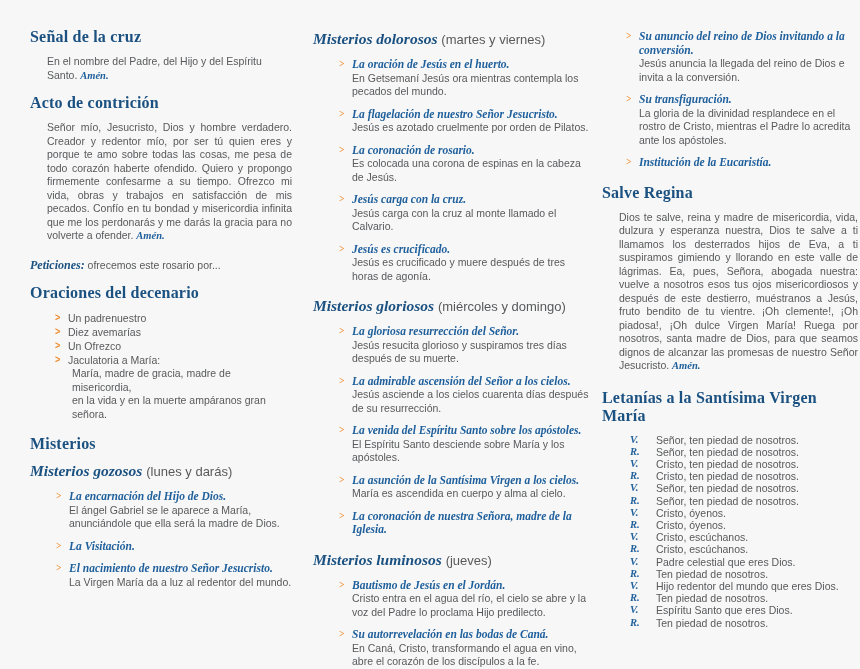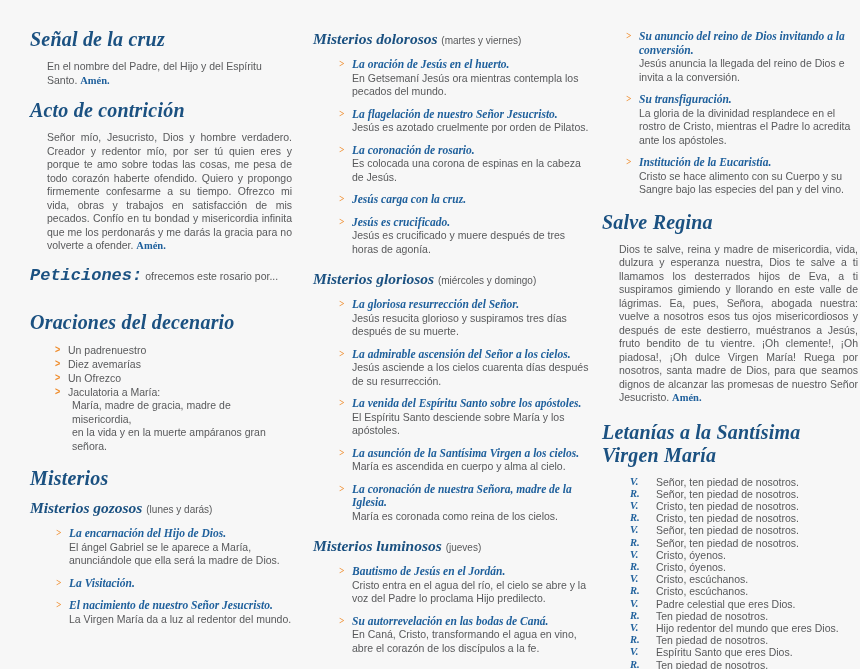--- a/index.html
+++ b/index.html
@@ -5,34 +5,34 @@
   :root{
     --bg:#f7f7f7; --heading:#1b5181; --title:#1f609c; --arrow:#ef8b2a; --body:#58595b;
   }
   *{margin:0;padding:0;box-sizing:border-box;}
   html,body{width:860px;height:669px;overflow:hidden;}
   body{background:var(--bg);font-family:"Liberation Sans",sans-serif;color:var(--body);position:relative;}
   .col{position:absolute;top:0;}
   #col1{left:30px;width:262px;padding-top:28px;}
   #col2{left:313px;width:276px;padding-top:30px;}
   #col3{left:602px;width:256px;padding-top:30px;}
-  h1{font-family:"Liberation Serif",serif;font-style:italic;font-weight:bold;
-     color:var(--heading);font-size:20px;letter-spacing:.2px;margin:0 0 9px 0;}
+  h1{font-family:"Liberation Serif",serif;font-weight:bold;
+     color:var(--heading);font-size:16px;letter-spacing:.2px;margin:0 0 9px 0;}
   h2{font-family:"Liberation Serif",serif;font-style:italic;font-weight:bold;
      color:var(--heading);font-size:15.5px;margin:0 0 10px 0;}
   .days{font-family:"Liberation Sans",sans-serif;font-style:normal;font-weight:normal;
-     color:var(--body);font-size:10px;letter-spacing:0;}
+     color:var(--body);font-size:13px;letter-spacing:0;}
   .indent{margin-left:17px;}
   p.body, .idesc, .subline, .lit-text{font-size:10.5px;line-height:13.5px;color:var(--body);}
   .just{text-align:justify;}
-  .amen{font-family:"Liberation Serif",serif;font-weight:bold;color:var(--title);}
-  .pet-label{font-family:Liberation Mono, monospace;font-style:italic;font-weight:bold;
-     color:var(--heading);font-size:17px;}
+  .amen{font-family:"Liberation Serif",serif;font-style:italic;font-weight:bold;color:var(--title);}
+  .pet-label{font-family:Liberation Serif, serif;font-style:italic;font-weight:bold;
+     color:var(--heading);font-size:12px;}
   .mb12{margin-bottom:12px;} .mb16{margin-bottom:16px;} .mb6{margin-bottom:6px;}
-  .mt12{margin-top:28px;} .mt14{margin-top:14px;}
+  .mt12{margin-top:12px;} .mt14{margin-top:14px;}
   ul.bullets{list-style:none;margin-left:25px;}
   ul.bullets li{position:relative;padding-left:13px;font-size:10.5px;line-height:14px;}
   .arrow{position:absolute;left:0;top:0;color:var(--arrow);font-weight:bold;
      font-size:9px;line-height:inherit;transform:scaleY(1.15);}
   .sublines{margin-left:42px;margin-bottom:4px;}
   .items{margin-left:26px;}
   #col3 .items{margin-left:24px;}
   .item{position:relative;padding-left:13px;margin-bottom:9px;}
   .ititle{font-family:"Liberation Serif",serif;font-style:italic;font-weight:bold;
      color:var(--title);font-size:11.5px;line-height:13.5px;}
@@ -109,20 +109,21 @@
         <div class="idesc">Jesús es azotado cruelmente por orden de Pilatos.</div>
       </div>
 
       <div class="item">
         <div class="ititle"><span class="arrow">&gt;</span><span>La coronación de rosario.</span></div>
         <div class="idesc">Es colocada una corona de espinas en la cabeza de Jesús.</div>
       </div>
 
       <div class="item">
         <div class="ititle"><span class="arrow">&gt;</span><span>Jesús carga con la cruz.</span></div>
+        <div class="idesc">Jesús carga con la cruz al monte llamado el Calvario.</div>
       </div>
 
       <div class="item">
         <div class="ititle"><span class="arrow">&gt;</span><span>Jesús es crucificado.</span></div>
         <div class="idesc">Jesús es crucificado y muere después de tres horas de agonía.</div>
       </div>
 
   </div>
 
   <h2 class="mt14"><span>Misterios gloriosos</span> <span class="days">(miércoles y domingo)</span></h2>
@@ -143,21 +144,20 @@
         <div class="idesc">El Espíritu Santo desciende sobre María y los apóstoles.</div>
       </div>
 
       <div class="item">
         <div class="ititle"><span class="arrow">&gt;</span><span>La asunción de la Santísima Virgen a los cielos.</span></div>
         <div class="idesc">María es ascendida en cuerpo y alma al cielo.</div>
       </div>
 
       <div class="item">
         <div class="ititle"><span class="arrow">&gt;</span><span>La coronación de nuestra Señora, madre de la Iglesia.</span></div>
-        <div class="idesc">María es coronada como reina de los cielos.</div>
       </div>
 
   </div>
 
   <h2 class="mt14"><span>Misterios luminosos</span> <span class="days">(jueves)</span></h2>
   <div class="items">
 
       <div class="item">
         <div class="ititle"><span class="arrow">&gt;</span><span>Bautismo de Jesús en el Jordán.</span></div>
         <div class="idesc">Cristo entra en el agua del río, el cielo se abre y la voz del Padre lo proclama Hijo predilecto.</div>
@@ -179,21 +179,20 @@
         <div class="idesc">Jesús anuncia la llegada del reino de Dios e invita a la conversión.</div>
       </div>
 
       <div class="item">
         <div class="ititle"><span class="arrow">&gt;</span><span>Su transfiguración.</span></div>
         <div class="idesc">La gloria de la divinidad resplandece en el rostro de Cristo, mientras el Padre lo acredita ante los apóstoles.</div>
       </div>
 
       <div class="item">
         <div class="ititle"><span class="arrow">&gt;</span><span>Institución de la Eucaristía.</span></div>
-        <div class="idesc">Cristo se hace alimento con su Cuerpo y su Sangre bajo las especies del pan y del vino.</div>
       </div>
 
   </div>
 
   <h1 class="mt14">Salve Regina</h1>
   <p class="body indent just mb16"><span>Dios te salve, reina y madre de misericordia, vida, dulzura y esperanza nuestra, Dios te salve a ti llamamos los desterrados hijos de Eva, a ti suspiramos gimiendo y llorando en este valle de lágrimas. Ea, pues, Señora, abogada nuestra: vuelve a nosotros esos tus ojos misericordiosos y después de este destierro, muéstranos a Jesús, fruto bendito de tu vientre. ¡Oh clemente!, ¡Oh piadosa!, ¡Oh dulce Virgen María! Ruega por nosotros, santa madre de Dios, para que seamos dignos de alcanzar las promesas de nuestro Señor Jesucristo.</span> <span class="amen">Amén.</span></p>
 
   <h1>Letanías a la Santísima Virgen María</h1>
   <div class="litany">
 

